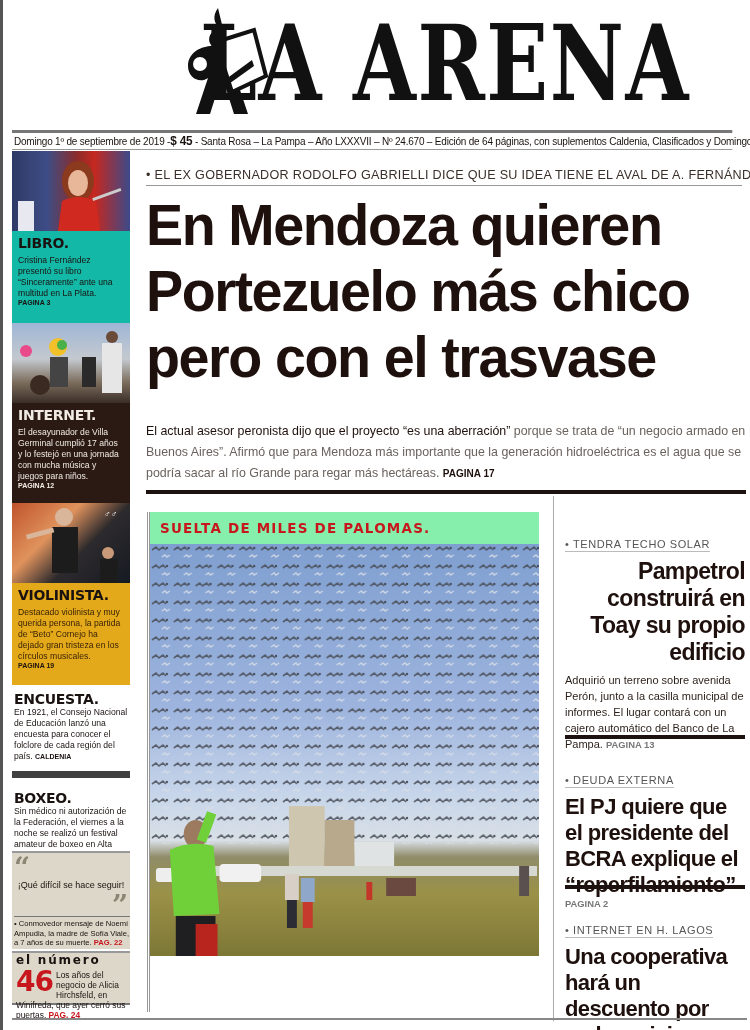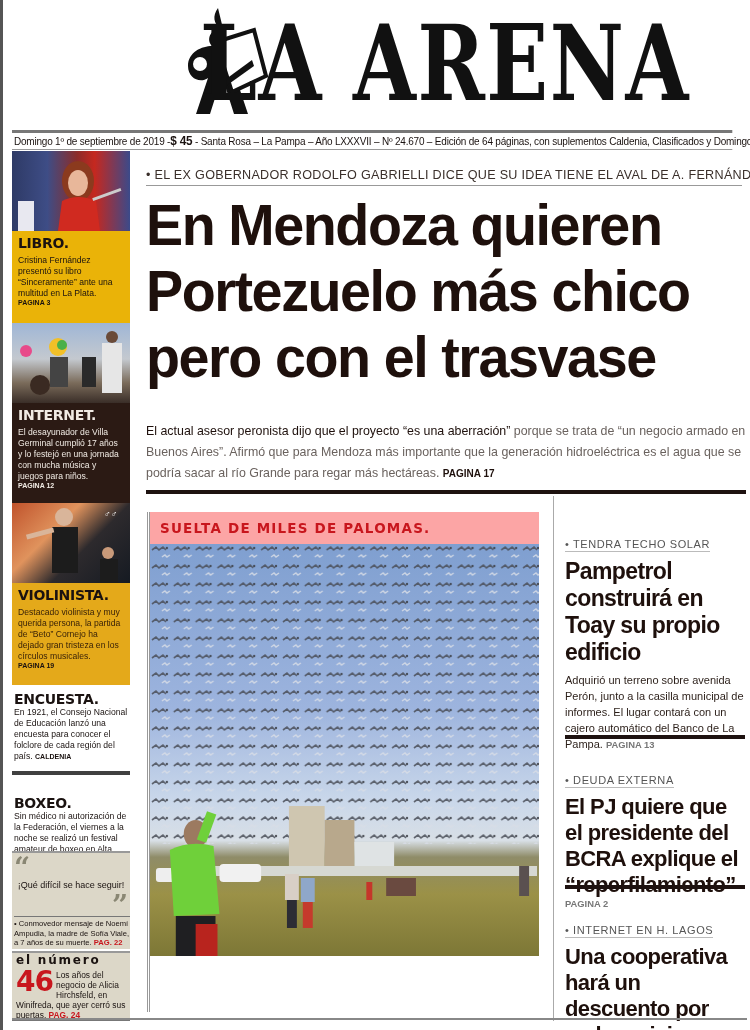--- a/index.html
+++ b/index.html
@@ -15,71 +15,71 @@
   .infobar { position: absolute; left: 12px; top: 130px; width: 735px; border-top: 3px solid #777; border-bottom: 1px solid #999; height: 20px; font-size: 10.2px; line-height: 16px; padding-left: 2px; white-space: nowrap; font-family: "Liberation Sans", sans-serif; letter-spacing: -0.2px; transform: scaleX(0.98); transform-origin: left; }
   .infobar .price { font-weight: bold; font-size: 12px; }
 
   
   .sidebar { position: absolute; left: 12px; top: 151px; width: 118px; }
   .card { position: absolute; left: 0; width: 118px; }
   .card .photo { width: 118px; }
   .card h3 { font-family: "DejaVu Sans", sans-serif; font-weight: bold; font-size: 14px; padding: 4px 6px 2px 6px; letter-spacing: -0.3px; }
   .card p { font-size: 8.6px; line-height: 11px; padding: 2px 6px 0 6px; }
   .card .pg { font-weight: bold; font-size: 7px; display:block; padding: 0 6px; }
-  .card-libro { top: 0; background: #eab308; height: 172px; }
+  .card-libro { top: 0; background: #14b8a6; height: 172px; }
   .card-libro .photo { height: 80px; background: linear-gradient(90deg,#2e3a66 0%, #3e4d86 30%, #8b2c2a 55%, #c5281f 70%, #3b4a8a 100%); position: relative; }
   .card-festejo { top: 172px; background: #2b1a14; color: #f1ebe4; height: 180px; }
   .card-festejo .photo { height: 80px; background: linear-gradient(180deg,#9fb6d6 0%,#c4c9cf 45%,#7a6b5a 75%,#3a2e28 100%); position: relative; }
   .card-violin { top: 352px; background: #e4a91a; height: 182px; }
   .card-violin .photo { height: 80px; background: linear-gradient(135deg,#c0532c 0%,#e0935d 35%,#2d2a2d 60%,#151a22 100%); position: relative; }
   .card-violin p { color: #3a2308; }
   .text-card { position: absolute; left: 0; width: 118px; }
   .text-card h3 { font-family: "DejaVu Sans", sans-serif; font-weight: bold; font-size: 14px; letter-spacing: -0.3px; padding: 0 2px; }
   .text-card p { font-size: 8.6px; line-height: 11px; padding: 0 2px; }
   .text-card .pg { font-weight: bold; font-size: 7px; }
   .card-encuesta { top: 540px; }
-  .card-boxeo { top: 620px; border-top: 4px solid #404040; padding-top: 20px; }
+  .card-boxeo { top: 620px; border-top: 7px solid #404040; padding-top: 12px; }
   .quote-box { position: absolute; left: 0; top: 700px; width: 118px; height: 98px; background: #dcd7c8; border-top: 2px solid #999; }
   .quote-open { position: absolute; left: 2px; top: 0; font-family: "DejaVu Serif", serif; font-weight: bold; font-size: 28px; color: #8a8774; line-height: 30px; }
   .quote-close { position: absolute; right: 2px; top: 38px; font-family: "DejaVu Serif", serif; font-weight: bold; font-size: 28px; color: #8a8774; line-height: 30px; }
   .quote-text { position: absolute; left: 0; top: 27px; width: 118px; text-align: center; font-size: 9px; }
   .quote-note { position: absolute; left: 2px; top: 63px; width: 116px; font-size: 7.6px; line-height: 9.5px; border-top: 1px solid #777; padding-top: 2px; }
   .red { color: #c8161d; font-weight: bold; }
-  .numero-box { position: absolute; left: 0; top: 800px; width: 118px; height: 70px; background: #dcd7c8; border-top: 2px solid #999; border-bottom: 2px solid #777; }
+  .numero-box { position: absolute; left: 0; top: 800px; width: 118px; height: 54px; background: #dcd7c8; border-top: 2px solid #999; border-bottom: 2px solid #777; }
   .numero-title { font-family: "DejaVu Sans", sans-serif; font-weight: bold; font-size: 12px; letter-spacing: 1.8px; padding: 0 4px; }
   .numero-val { position: absolute; left: 4px; top: 14px; font-family: "DejaVu Sans", sans-serif; font-weight: bold; font-size: 28px; color: #c8161d; line-height: 30px; letter-spacing: -1px; }
   .numero-text { position: absolute; left: 44px; top: 17px; width: 72px; font-size: 8.4px; line-height: 10px; }
   .numero-text2 { position: absolute; left: 4px; top: 47px; width: 114px; font-size: 8.4px; line-height: 10px; }
 
   
   .kicker { position: absolute; left: 146px; top: 168px; width: 596px; font-size: 12.6px; letter-spacing: 0.3px; color: #3a2f2a; border-bottom: 1px solid #999; padding-bottom: 3px; white-space: nowrap; }
   .headline { position: absolute; left: 146px; top: 192px; width: 600px; font-family: "Liberation Sans", sans-serif; font-weight: bold; font-size: 58px; line-height: 66px; color: #1e100c; letter-spacing: -1.5px; transform: scaleX(0.96); transform-origin: left top; white-space: nowrap; }
   .lead-para { position: absolute; left: 146px; top: 421px; width: 600px; font-size: 12.4px; line-height: 21px; color: #6a625e; }
   .lead-para b { color: #1e100c; font-weight: normal; }
   .lead-para .pg { font-weight: bold; color: #1e100c; font-size: 10px; }
   .rule-thick { position: absolute; left: 146px; top: 490px; width: 600px; height: 4px; background: #1e1210; }
   .col-divider { position: absolute; left: 553px; top: 496px; width: 1px; height: 525px; background: #aaa; }
 
   
   .photo-story { position: absolute; left: 147px; top: 512px; width: 392px; height: 500px; border-left: 3px double #999; }
-  .ps-label { height: 32px; background: #fca5a5; padding-left: 10px; font-family: "DejaVu Sans", sans-serif; font-weight: bold; font-size: 13.5px; line-height: 32px; color: #c8161d; letter-spacing: 1.2px; }
+  .ps-label { height: 32px; background: #86efac; padding-left: 10px; font-family: "DejaVu Sans", sans-serif; font-weight: bold; font-size: 13.5px; line-height: 32px; color: #c8161d; letter-spacing: 1.2px; }
   .ps-photo { position: relative; height: 412px; overflow: hidden; background: linear-gradient(180deg,#7f9fd0 0%, #9db4de 40%, #c9d7ea 62%, #d8dfe6 72%, #8f8c68 76%, #9b9147 85%, #7d7736 100%); }
   .ps-caption { padding: 6px 6px 0 8px; font-family: "Liberation Serif", serif; font-size: 11.6px; line-height: 16px; color: #2a1e18; }
   .ps-caption .red { font-family: "DejaVu Sans", sans-serif; font-size: 10px; letter-spacing: 0.5px; }
 
   
   .right-col { position: absolute; left: 565px; top: 508px; width: 180px; }
   .r-kicker { font-size: 11px; letter-spacing: 0.6px; color: #555; border-bottom: 1px solid #bbb; display: inline-block; padding-bottom: 1px; }
   .r-head { font-weight: bold; font-size: 22px; line-height: 26px; color: #1e100c; letter-spacing: -0.6px; margin-top: 6px; }
   .r-para { font-size: 11px; line-height: 16px; color: #2a1e18; margin-top: 6px; }
   .r-pg { font-weight: bold; font-size: 9.4px; color: #777; }
   .r-rule { width: 180px; height: 4px; background: #1e1210; }
   .story { position: absolute; left: 0; width: 180px; margin-top: 26px; }
   .story-1 { top: 0; }
-  .story-1 .r-head { font-size: 23px; line-height: 27px; }
+  .story-1 .r-head { font-size: 23px; line-height: 27px; text-align: right; }
   .rule-1 { position: absolute; left: 0; top: 227px; }
   .story-2 { top: 236px; }
   .rule-2 { position: absolute; left: 0; top: 377px; }
   .story-3 { top: 386px; }
   .bottom-rule { position: absolute; left: 12px; top: 1018px; width: 735px; height: 2px; background: #888; }
   .svg-fill { position: absolute; left: 0; top: 0; width: 100%; height: 100%; }
 </style>
 </head>
 <body>
 

